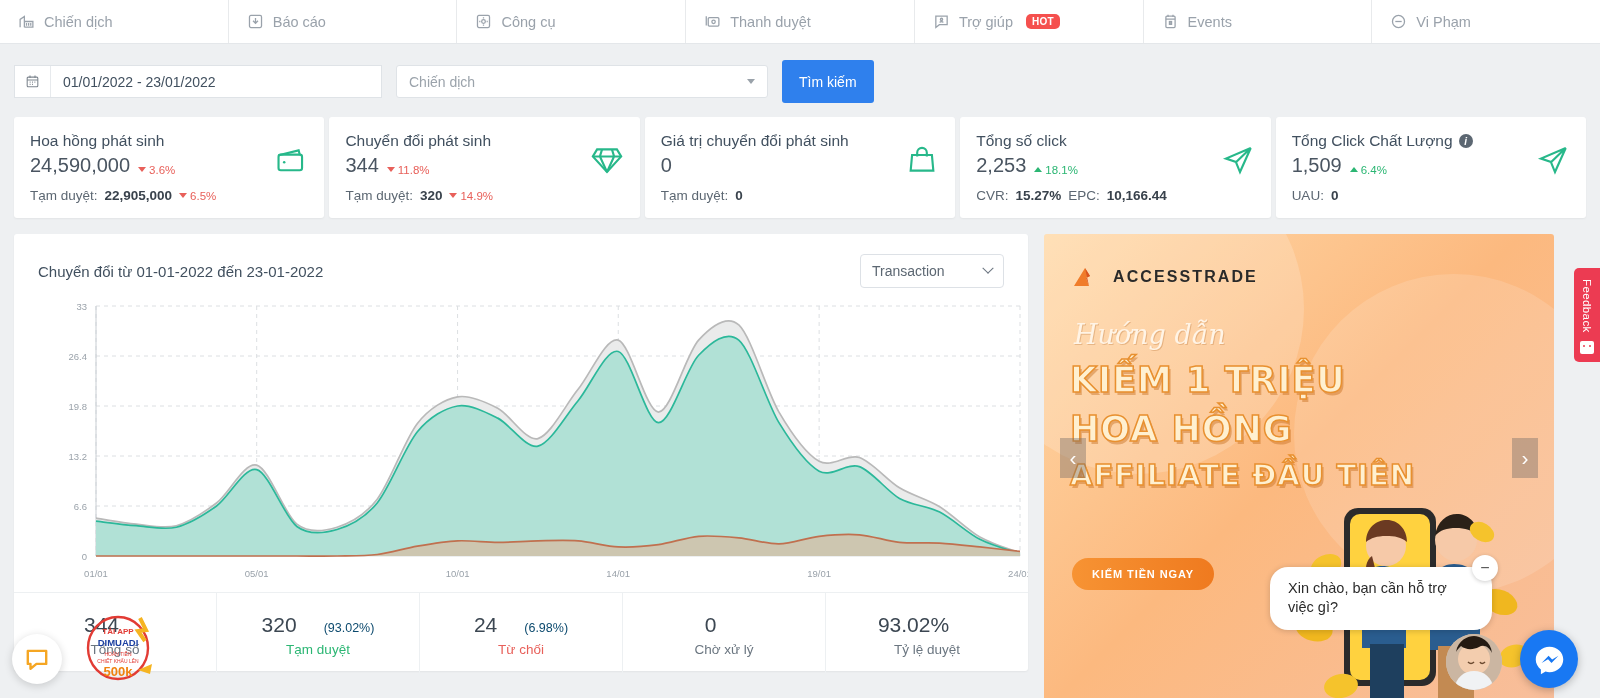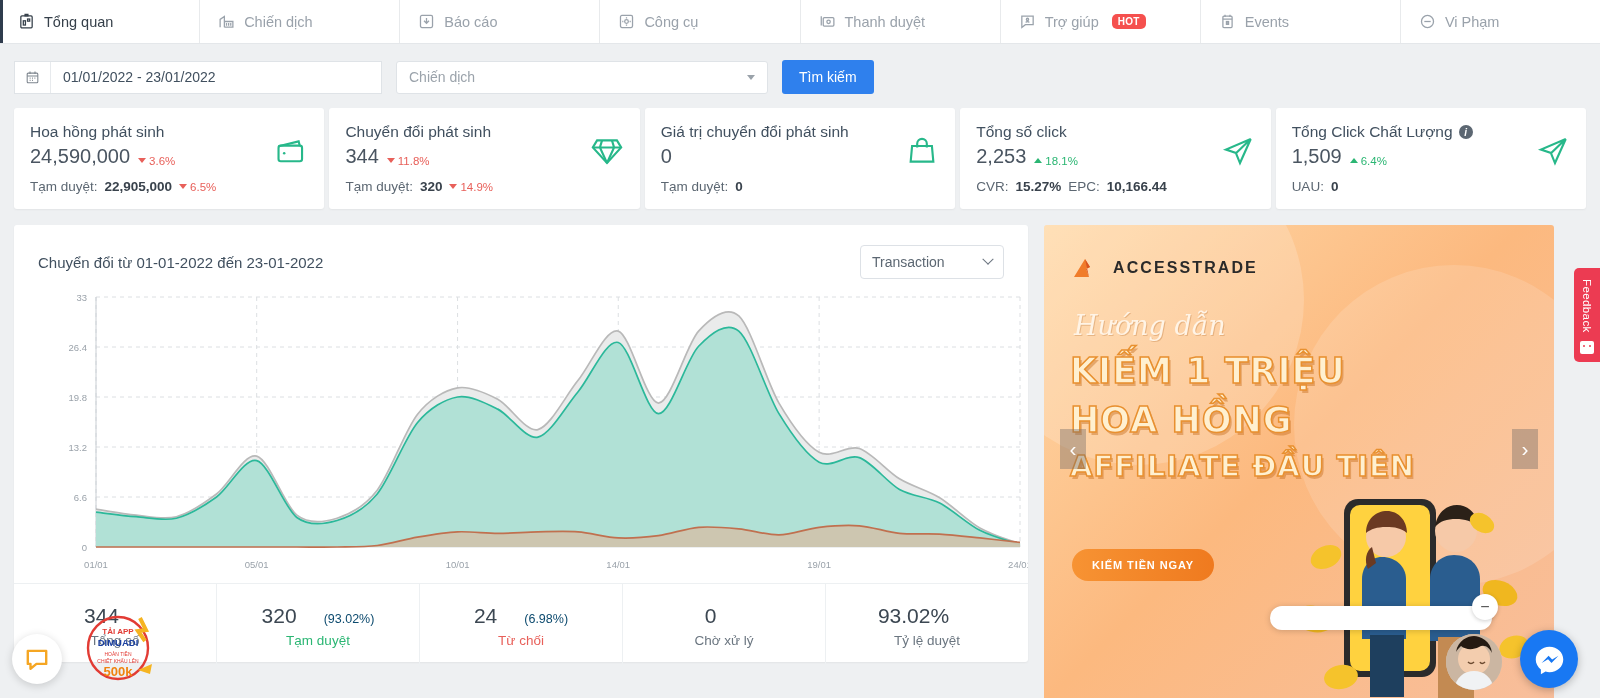--- a/index.html
+++ b/index.html
@@ -88,21 +88,21 @@
     color: #9ba3ab;
     font-size: 14px;
   }
   .caret-dn {
     width: 0; height: 0;
     border-left: 4px solid transparent;
     border-right: 4px solid transparent;
     border-top: 5px solid #9aa2aa;
   }
   .search-btn {
-    height: 34px;
+    height: 43px;
     background: #2f80ed;
     color: #fff;
     border: none;
     border-radius: 3px;
     padding: 0 17px;
     font-size: 14px;
     font-family: inherit;
     cursor: pointer;
   }
 
@@ -396,29 +396,20 @@
     cursor: pointer;
   }
 </style>
 </head>
 <body>
 
 <div class="app">
 
   <nav class="topnav">
 
-    <div class="nav-item active">
-      <svg class="ic" viewBox="0 0 24 24" fill="none" stroke="currentColor" stroke-width="1.8">
-        <rect x="4" y="4" width="16" height="17" rx="1.5"></rect>
-          <path d="M10 2h4v2h-4z"></path>
-          <rect x="7.5" y="11" width="3" height="6"></rect>
-          <rect x="13.5" y="8.5" width="3" height="3"></rect>
-      </svg>
-      <span>Tổng quan</span>
-    </div>
 
     <div class="nav-item">
       <svg class="ic" viewBox="0 0 24 24" fill="none" stroke="currentColor" stroke-width="1.8">
         <path d="M3 20V9l6-4v15M9 20h12V12H9M12 14v4M15 14v4M18 14v4"></path>
       </svg>
       <span>Chiến dịch</span>
     </div>
 
     <div class="nav-item">
       <svg class="ic" viewBox="0 0 24 24" fill="none" stroke="currentColor" stroke-width="1.8">
@@ -750,20 +741,21 @@
       </div>
     </aside>
   </div>
 
   <div class="feedback">
     <span class="vtxt">Feedback</span>
     <span class="fb-icon"></span>
   </div>
 
   <div class="chat-bubble">
+    <span>Xin chào, bạn cần hỗ trợ việc gì?</span>
     <span class="bubble-min">−</span>
   </div>
 
   <div class="chat-avatar">
     <svg viewBox="0 0 56 56" width="56" height="56">
       <rect width="56" height="56" fill="#cbb6a2"></rect>
       <circle cx="28" cy="25" r="16" fill="#f3cdae"></circle>
       <path d="M10 18c2-12 12-16 18-16s17 5 18 17c-3-6-8-9-13-6-6 3-13 3-18-1-2 2-4 4-5 6z" fill="#241a12"></path>
       <path d="M8 56c2-13 10-19 20-19s18 6 20 19z" fill="#f0f2f4"></path>
       <path d="M22 28c2 2 4 2 6 0M34 28c1 2 3 2 5 0" stroke="#6b4a30" stroke-width="1.5" fill="none"></path>

